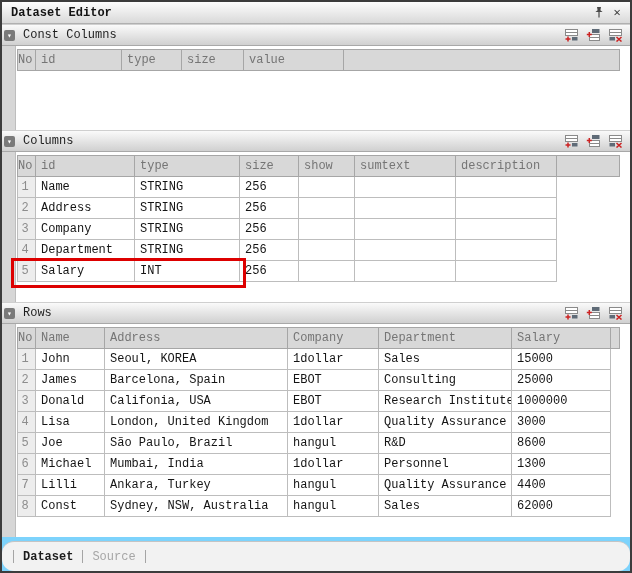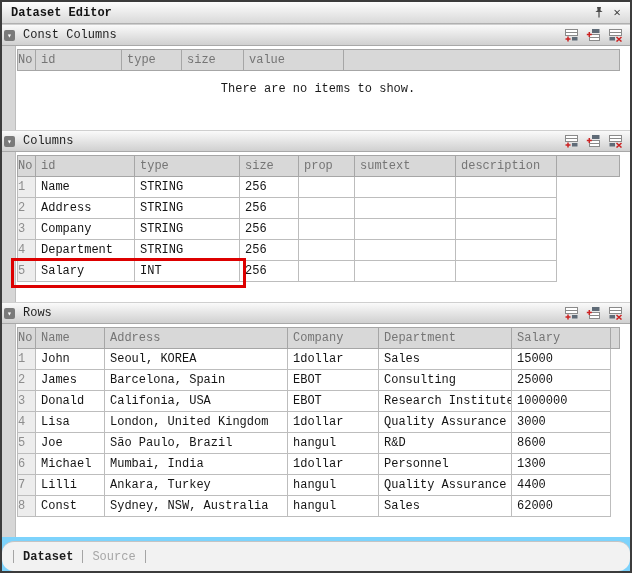--- a/index.html
+++ b/index.html
@@ -44,21 +44,21 @@
   table.grid{border-collapse:collapse;table-layout:fixed;width:602px;font-size:12px;}
   table.grid th{
     background:#d8d8d8;border:1px solid #a6a6a6;color:#757575;
     font-weight:normal;text-align:left;height:21px;padding:0 0 0 5px;
     overflow:hidden;white-space:nowrap;
   }
   table.grid td{
     background:#ffffff;border:1px solid #bdbdbd;color:#141414;
     height:21px;padding:0 0 0 5px;overflow:hidden;white-space:nowrap;
   }
-  table.grid th.no-col,table.grid td.no-col{text-align:left;padding:0 3px 0 0;}
+  table.grid th.no-col,table.grid td.no-col{text-align:center;padding:0 3px 0 0;}
   table.grid td.no-col{background:#ededed;color:#8d8d8d;}
   table.grid td.filler{border:none;background:transparent;}
   
   .highlight-box{position:absolute;left:9px;top:256px;width:235px;height:30px;border:3px solid #dd0000;z-index:6;}
   
   .tabbar{
     position:absolute;left:0;right:0;bottom:0;height:30px;
     background:#f2f2f2;border-top:1px solid #c4c4c4;
     display:flex;align-items:center;padding-left:11px;gap:9px;border-radius:12px;
   }
@@ -131,21 +131,20 @@
               <th class="no-col">No</th>
               <th>id</th>
               <th>type</th>
               <th>size</th>
               <th>value</th>
               <th></th>
             </tr>
           </thead>
           <tbody></tbody>
       </table>
-      <div class="empty-msg">There are no items to show.</div>
     </div>
   </div>
 
   <div class="sec">
     <div class="sec-gutter"></div>
     <div class="sec-header">
       <div class="g-btn"><span>▾</span></div>
       <span class="sec-title">Columns</span>
       <span class="sec-icons">
         <span class="grid-ibtn">
@@ -185,21 +184,21 @@
             <col style="width:101px">
             <col style="width:101px">
             <col style="width:63px">
           </colgroup>
         <thead>
             <tr>
               <th class="no-col">No</th>
               <th>id</th>
               <th>type</th>
               <th>size</th>
-              <th>prop</th>
+              <th>show</th>
               <th>sumtext</th>
               <th>description</th>
               <th></th>
             </tr>
           </thead>
           <tbody>
             <tr>
               <td class="no-col">1</td>
               <td>Name</td>
               <td>STRING</td>

